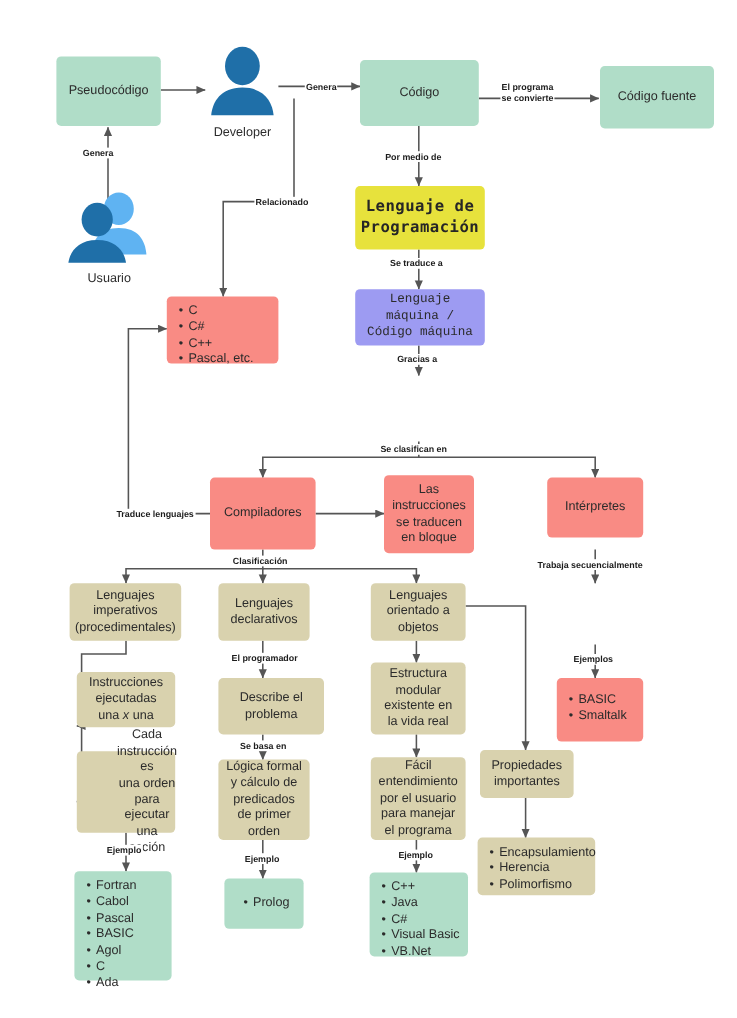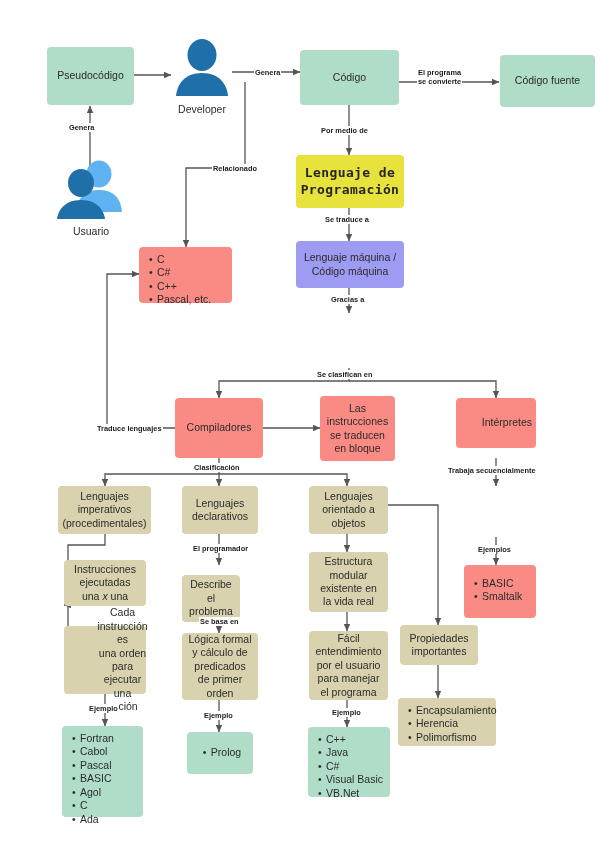--- a/index.html
+++ b/index.html
@@ -190,21 +190,21 @@
   <div class="node green" style="left:500px; top:55px; width:95px; height:52px;">
     <span class="txt">Código fuente</span>
   </div>
 
   <div class="node yellow mono" style="left:296px; top:155px; width:108px; height:53px;">
     <span class="txt" style="white-space:pre-line;">Lenguaje de
 Programación</span>
   </div>
 
   <div class="node purple" style="left:296px; top:241px; width:108px; height:47px;">
-    <span class="txt" style="white-space:pre-line;">Lenguaje máquina /
+    <span class="txt" style="white-space:pre-line;font-family:Liberation Mono, monospace;">Lenguaje máquina /
 Código máquina</span>
   </div>
 
 
   <div class="node red bullets" style="left:139px; top:247px; width:93px; height:56px;">
     <div class="bl">C</div>
     <div class="bl">C#</div>
     <div class="bl">C++</div>
     <div class="bl">Pascal, etc.</div>
   </div>
@@ -213,21 +213,21 @@
     <span class="txt">Compiladores</span>
   </div>
 
   <div class="node red" style="left:320px; top:396px; width:75px; height:65px;">
     <span class="txt" style="white-space:pre-line;">Las
 instrucciones
 se traducen
 en bloque</span>
   </div>
 
-  <div class="node red" style="left:456px; top:398px; width:80px; height:50px;text-align:right;">
+  <div class="node red" style="left:456px; top:398px; width:80px; height:50px;">
     <span class="txt">Intérpretes</span>
   </div>
 
   <div class="node khaki" style="left:58px; top:486px; width:93px; height:48px;">
     <span class="txt" style="white-space:pre-line;">Lenguajes
 imperativos
 (procedimentales)</span>
   </div>
 
   <div class="node khaki" style="left:182px; top:486px; width:76px; height:48px;">
@@ -250,21 +250,21 @@
   </div>
 
   <div class="node khaki" style="left:64px; top:626px; width:82px; height:68px;">
     <span class="txt" style="white-space:pre-line;margin-left:35px;">Cada
 instrucción es
 una orden
 para ejecutar
 una acción</span>
   </div>
 
-  <div class="node khaki" style="left:182px; top:565px; width:58px; height:47px;margin-top:10px;">
+  <div class="node khaki" style="left:182px; top:565px; width:88px; height:47px;">
     <span class="txt" style="white-space:pre-line;">Describe el
 problema</span>
   </div>
 
   <div class="node khaki" style="left:182px; top:633px; width:76px; height:67px;">
     <span class="txt" style="white-space:pre-line;">Lógica formal
 y cálculo de
 predicados
 de primer
 orden</span>

